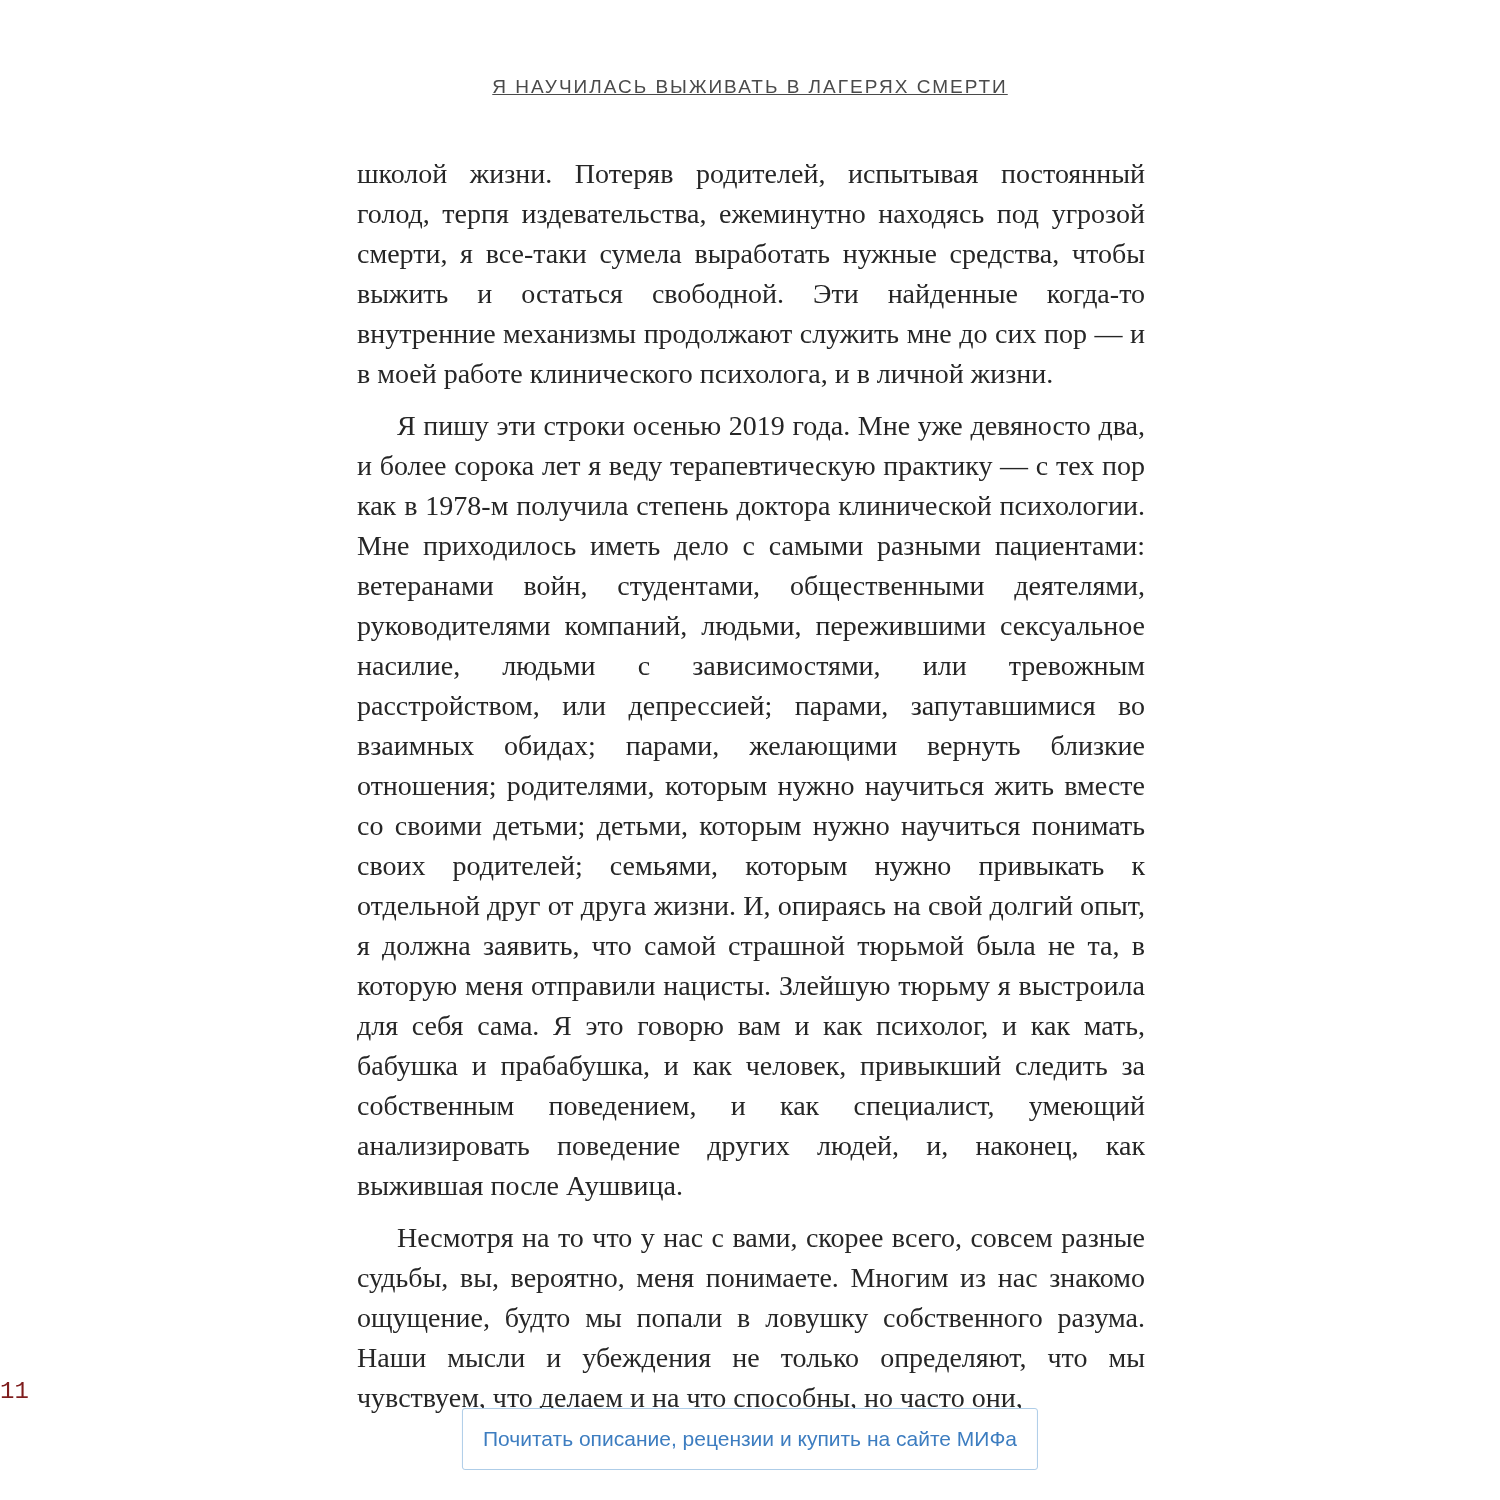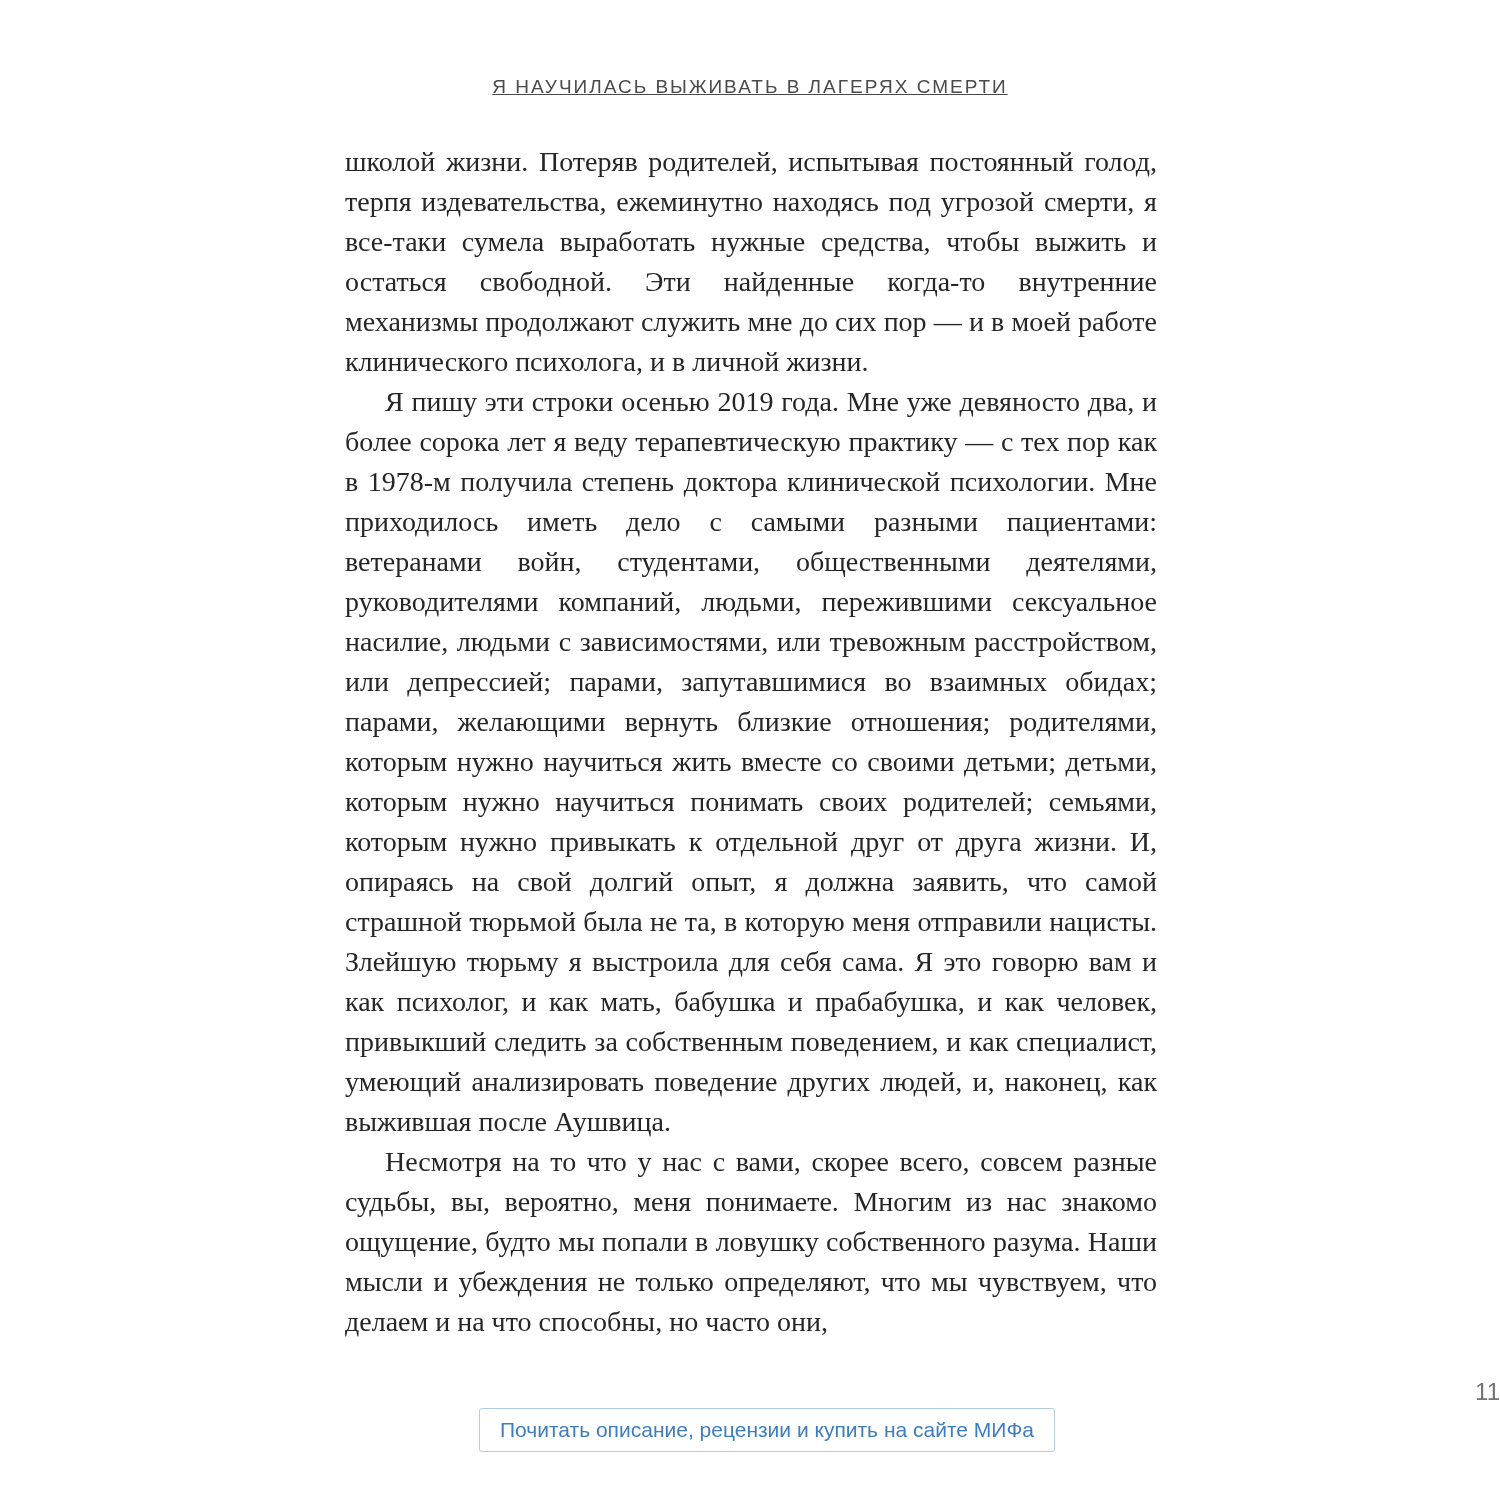--- a/index.html
+++ b/index.html
@@ -34,47 +34,46 @@
     top: 142px;
     width: 812px;
     font-size: 28px;
     line-height: 40px;
     color: #262626;
     text-align: justify;
     hyphens: auto;
     -webkit-hyphens: auto;
   }
   .para {
-    margin: 0;
+    margin: 12px;
     padding: 0;
   }
   .para.indent {
     text-indent: 40px;
   }
   .page-number {
     position: absolute;
     top: 1378px;
     left: 0;
     width: 100%;
-    text-align: right;
-    font-family: Liberation Sans, sans-serif;
+    text-align: left;
+    font-family: Liberation Mono, monospace;
     font-size: 24px;
-    color: #737373;
+    color: #7f1d1d;
   }
   .footer-link-box {
     position: absolute;
     top: 1408px;
     left: 50%;
     transform: translateX(-50%);
     border: 1px solid #aecde8;
     border-radius: 3px;
     background: #ffffff;
-    padding: 9px 20px;
+    padding: 18px 20px;
     white-space: nowrap;
-    margin-left: 17px;
   }
   .footer-link {
     font-family: "Liberation Sans", sans-serif;
     font-size: 21px;
     color: #3d7dc0;
     text-decoration: none;
     cursor: pointer;
   }
 </style>
 </head>

